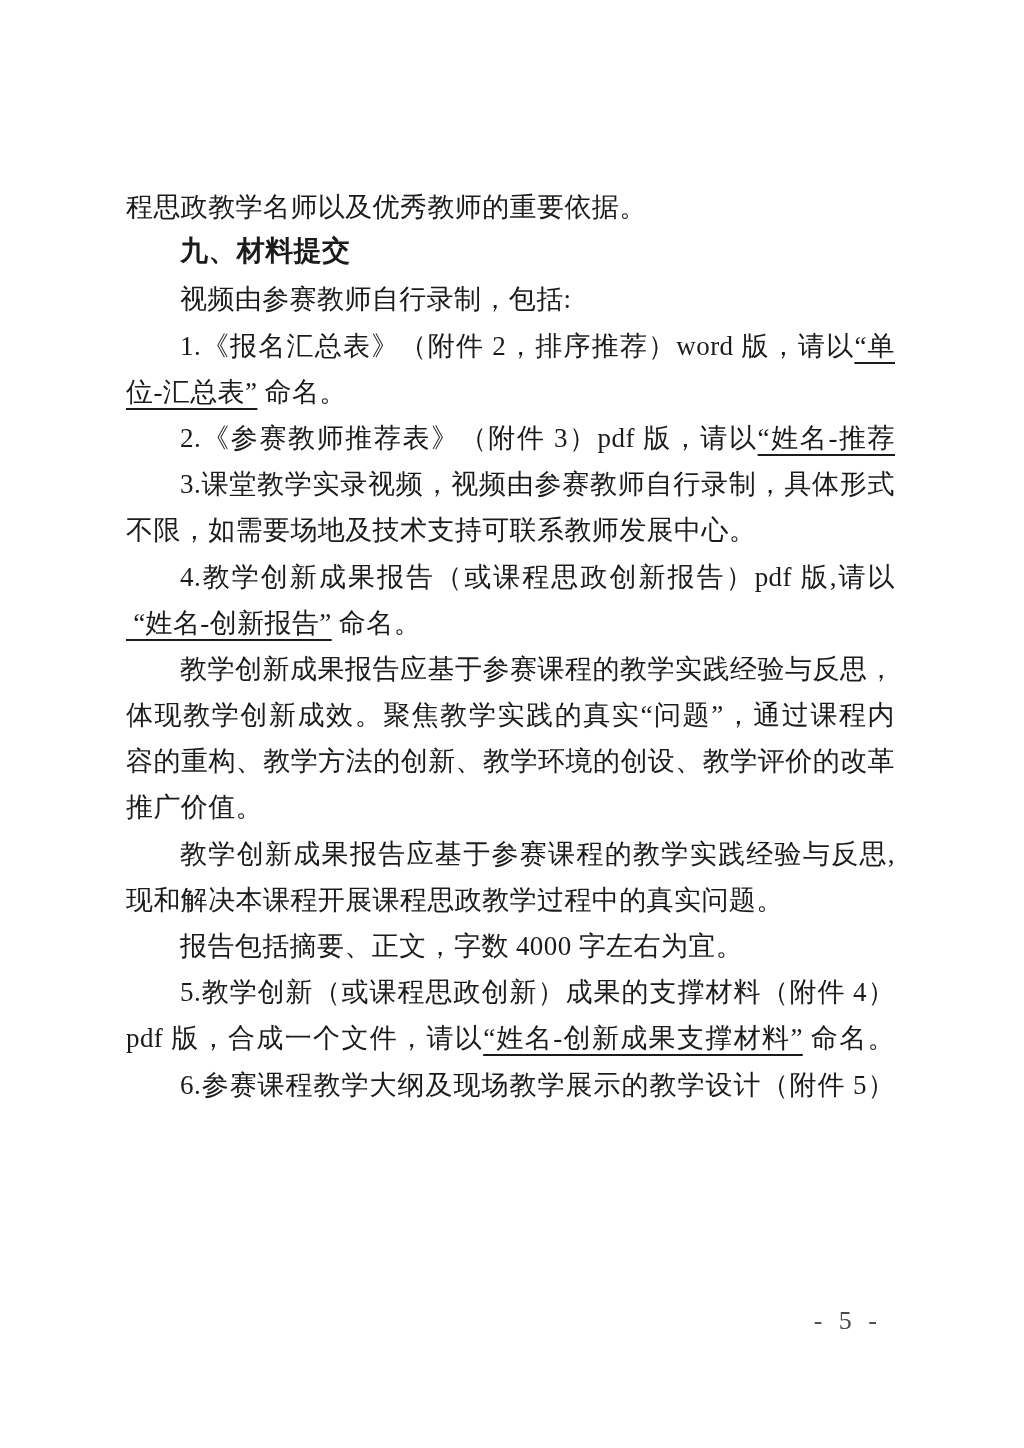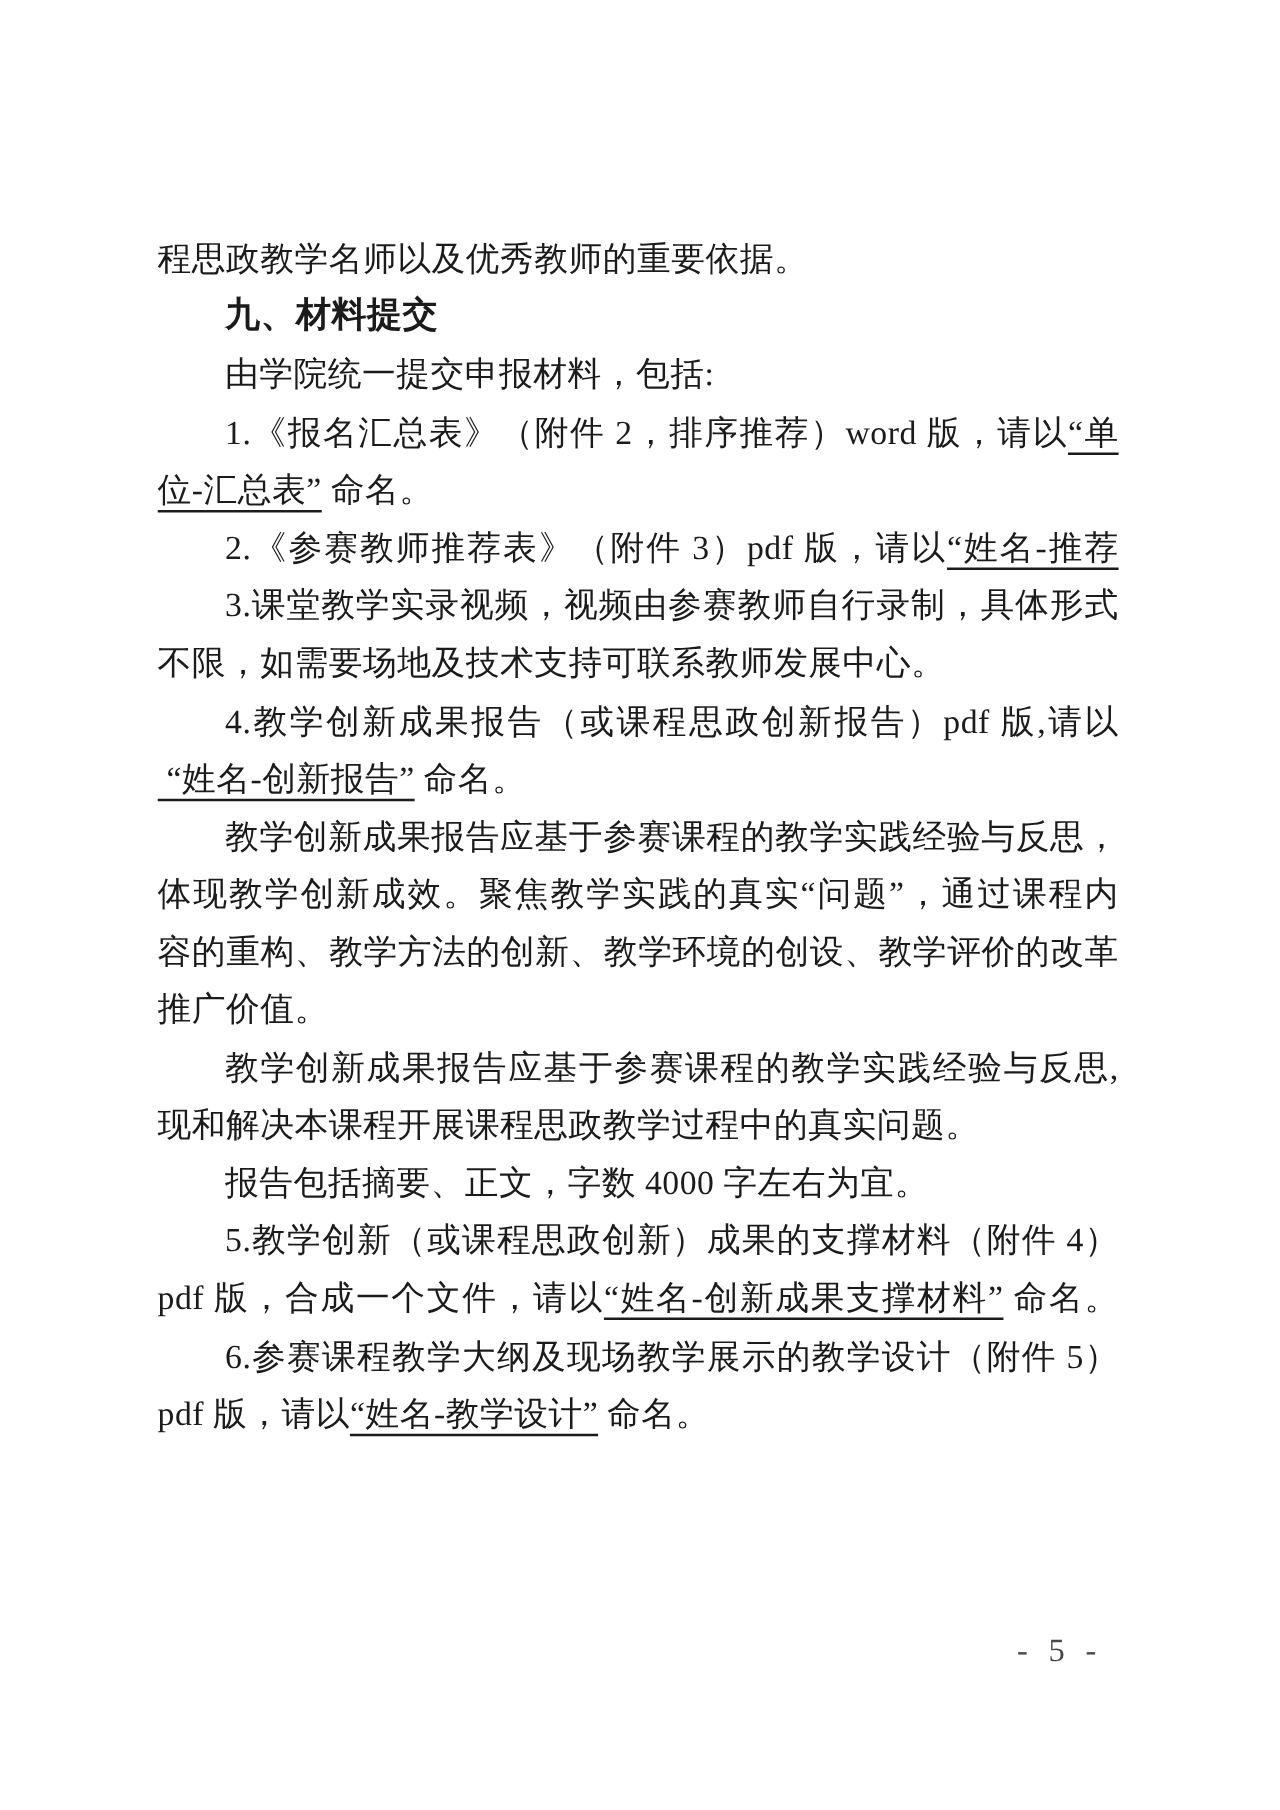--- a/index.html
+++ b/index.html
@@ -21,21 +21,21 @@
     font-size: 27px;
     line-height: 46.2px;
     height: 46.2px;
     overflow: hidden;
     letter-spacing: 0.4px;
     white-space: pre-wrap;
   }
   .line.indent { text-indent: 54px; }
   .line.justify { text-align: justify; text-align-last: justify; }
   .line.heading {
-    font-family: Liberation Serif, serif;
+    font-family: Liberation Mono, monospace;
     font-weight: 700;
     font-size: 28px;
   }
   .u {
     text-decoration: underline;
     text-decoration-thickness: 2px;
     text-underline-offset: 7px;
     text-decoration-color: #1b1b1b;
   }
   .footer {
@@ -48,34 +48,33 @@
     font-family: "Liberation Serif", "DejaVu Serif", serif;
   }
 </style>
 </head>
 <body>
 
 <div class="page">
   <main class="content">
       <div class="line"><span>程思政教学名师以及优秀教师的重要依据。</span></div>
       <div class="line indent heading"><span>九、材料提交</span></div>
-      <div class="line indent"><span>由学院统一提交申报材料，包括:</span></div>
+      <div class="line indent"><span>视频由参赛教师自行录制，包括:</span></div>
       <div class="line indent justify"><span>1.《报名汇总表》（附件 2，排序推荐）word 版，请以</span><span class="u">“单</span></div>
       <div class="line"><span class="u">位-汇总表”</span><span> 命名。</span></div>
       <div class="line indent justify"><span>2.《参赛教师推荐表》（附件 3）pdf 版，请以</span><span class="u">“姓名-推荐</span></div>
       <div class="line indent justify"><span>3.课堂教学实录视频，视频由参赛教师自行录制，具体形式</span></div>
       <div class="line"><span>不限，如需要场地及技术支持可联系教师发展中心。</span></div>
       <div class="line indent justify"><span>4.教学创新成果报告（或课程思政创新报告）pdf 版,请以</span></div>
       <div class="line"><span class="u">&nbsp;“姓名-创新报告”</span><span> 命名。</span></div>
       <div class="line indent justify"><span>教学创新成果报告应基于参赛课程的教学实践经验与反思，</span></div>
       <div class="line justify"><span>体现教学创新成效。聚焦教学实践的真实“问题”，通过课程内</span></div>
       <div class="line justify"><span>容的重构、教学方法的创新、教学环境的创设、教学评价的改革</span></div>
       <div class="line"><span>推广价值。</span></div>
       <div class="line indent justify"><span>教学创新成果报告应基于参赛课程的教学实践经验与反思,发</span></div>
       <div class="line"><span>现和解决本课程开展课程思政教学过程中的真实问题。</span></div>
       <div class="line indent"><span>报告包括摘要、正文，字数 4000 字左右为宜。</span></div>
       <div class="line indent justify"><span>5.教学创新（或课程思政创新）成果的支撑材料（附件 4）</span></div>
       <div class="line justify"><span>pdf 版，合成一个文件，请以</span><span class="u">“姓名-创新成果支撑材料”</span><span> 命名。</span></div>
       <div class="line indent justify"><span>6.参赛课程教学大纲及现场教学展示的教学设计（附件 5）</span></div>
-      <div class="line"><span>pdf 版，请以</span><span class="u">“姓名-教学设计”</span><span> 命名。</span></div>
     </main>
   <div class="footer">- 5 -</div>
 </div>
 
 </body></html>

